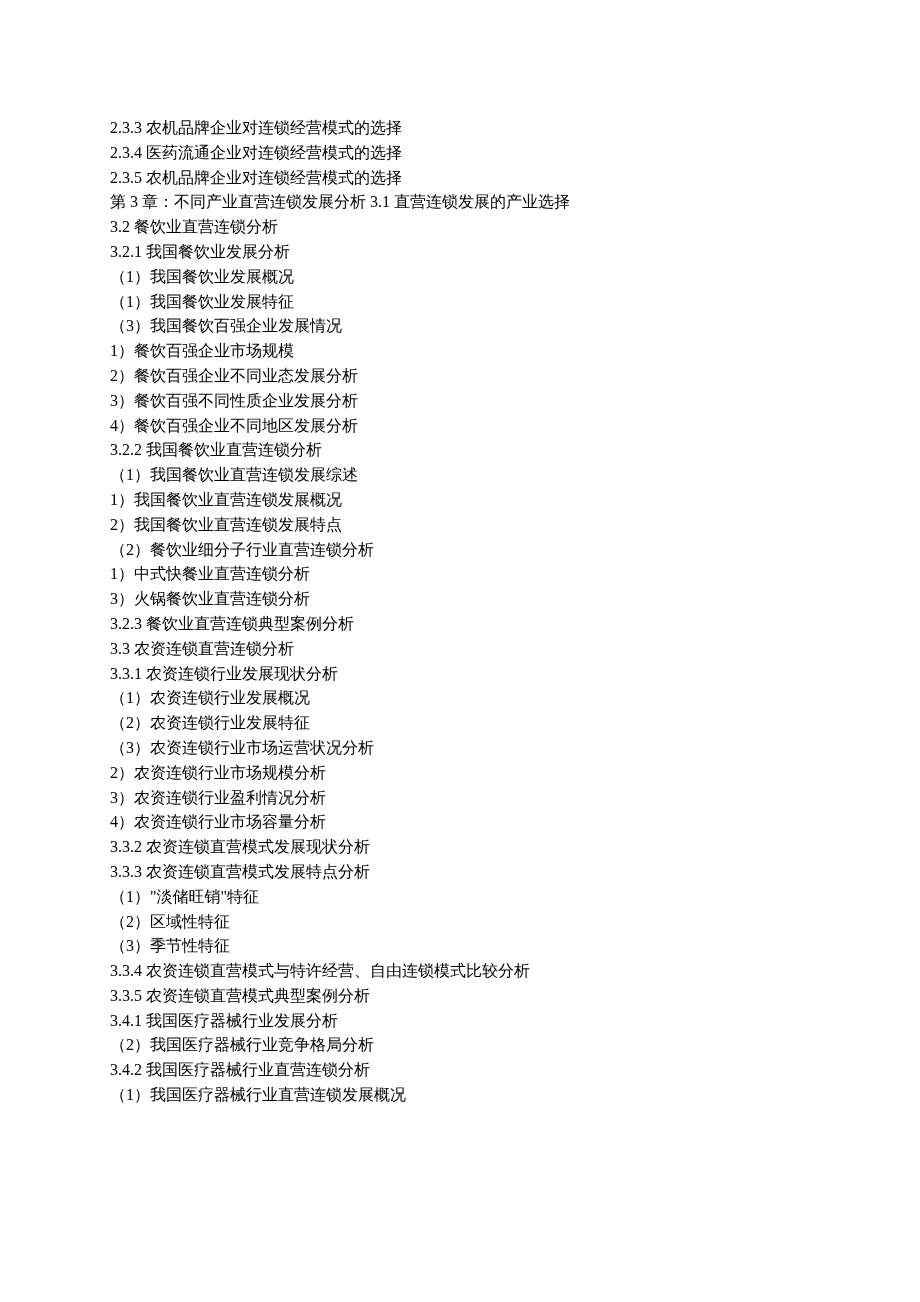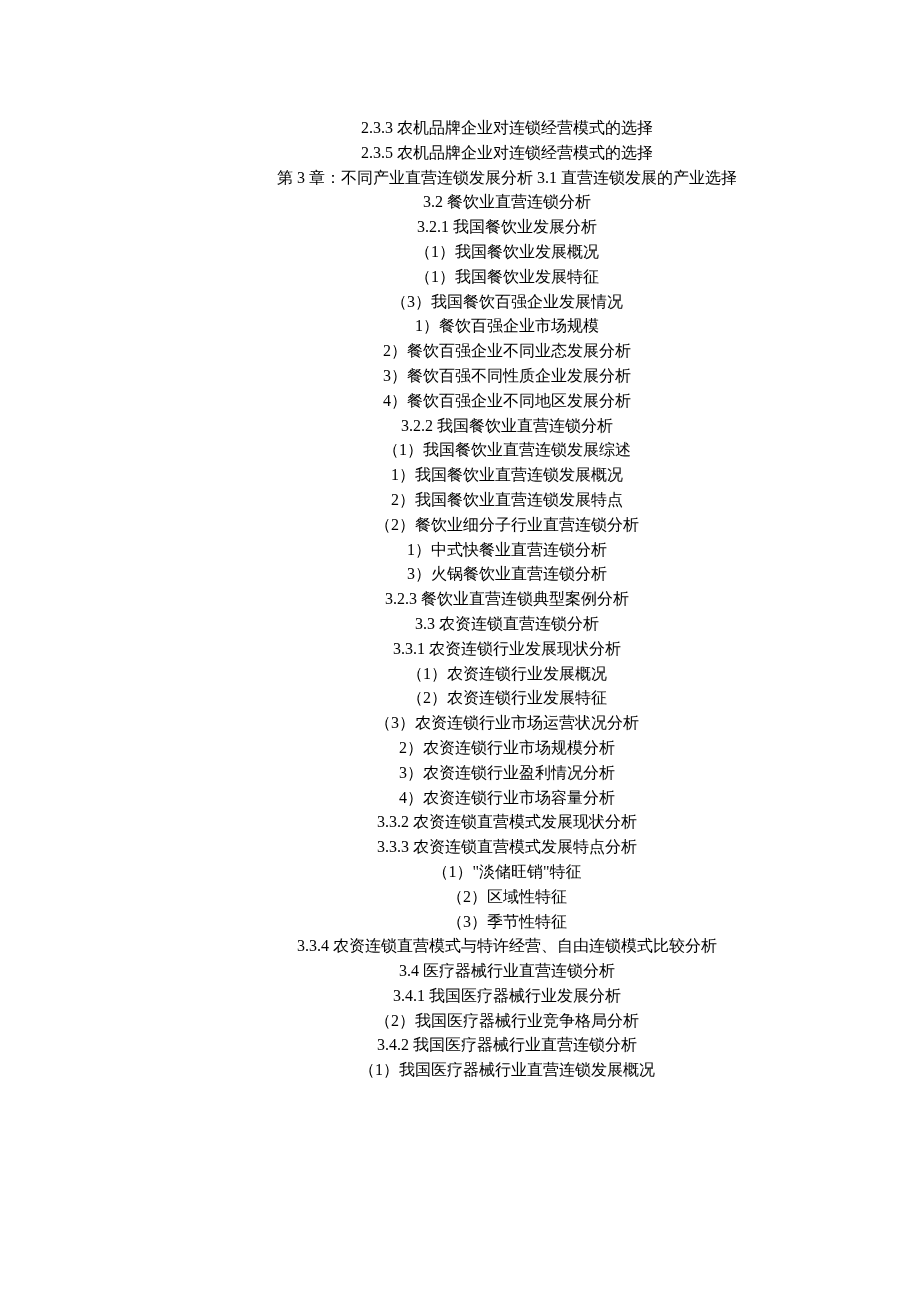--- a/index.html
+++ b/index.html
@@ -11,31 +11,31 @@
     width: 920px;
     height: 1302px;
     background: #ffffff;
     position: relative;
     font-family: "SimSun", "宋体", serif;
     font-size: 16px;
     color: #000000;
     line-height: 1.55;
     box-sizing: border-box;
     padding: 116px 16px 0 110px;
-    text-align: center;
   }
   .line {
     white-space: pre;
   }
 </style>
 </head>
 <body>
 
 <div class="page">
   <div class="line">2.3.3 农机品牌企业对连锁经营模式的选择</div>
+  <div class="line">2.3.4 医药流通企业对连锁经营模式的选择</div>
   <div class="line">2.3.5 农机品牌企业对连锁经营模式的选择</div>
   <div class="line">第 3 章：不同产业直营连锁发展分析 3.1 直营连锁发展的产业选择</div>
   <div class="line">3.2 餐饮业直营连锁分析</div>
   <div class="line">3.2.1 我国餐饮业发展分析</div>
   <div class="line">（1）我国餐饮业发展概况</div>
   <div class="line">（1）我国餐饮业发展特征</div>
   <div class="line">（3）我国餐饮百强企业发展情况</div>
   <div class="line">1）餐饮百强企业市场规模</div>
   <div class="line">2）餐饮百强企业不同业态发展分析</div>
   <div class="line">3）餐饮百强不同性质企业发展分析</div>
@@ -55,18 +55,18 @@
   <div class="line">（3）农资连锁行业市场运营状况分析</div>
   <div class="line">2）农资连锁行业市场规模分析</div>
   <div class="line">3）农资连锁行业盈利情况分析</div>
   <div class="line">4）农资连锁行业市场容量分析</div>
   <div class="line">3.3.2 农资连锁直营模式发展现状分析</div>
   <div class="line">3.3.3 农资连锁直营模式发展特点分析</div>
   <div class="line">（1）"淡储旺销"特征</div>
   <div class="line">（2）区域性特征</div>
   <div class="line">（3）季节性特征</div>
   <div class="line">3.3.4 农资连锁直营模式与特许经营、自由连锁模式比较分析</div>
-  <div class="line">3.4 医疗器械行业直营连锁分析</div>
+  <div class="line">3.3.5 农资连锁直营模式典型案例分析</div>
   <div class="line">3.4.1 我国医疗器械行业发展分析</div>
   <div class="line">（2）我国医疗器械行业竞争格局分析</div>
   <div class="line">3.4.2 我国医疗器械行业直营连锁分析</div>
   <div class="line">（1）我国医疗器械行业直营连锁发展概况</div>
 </div>
 
 </body></html>

